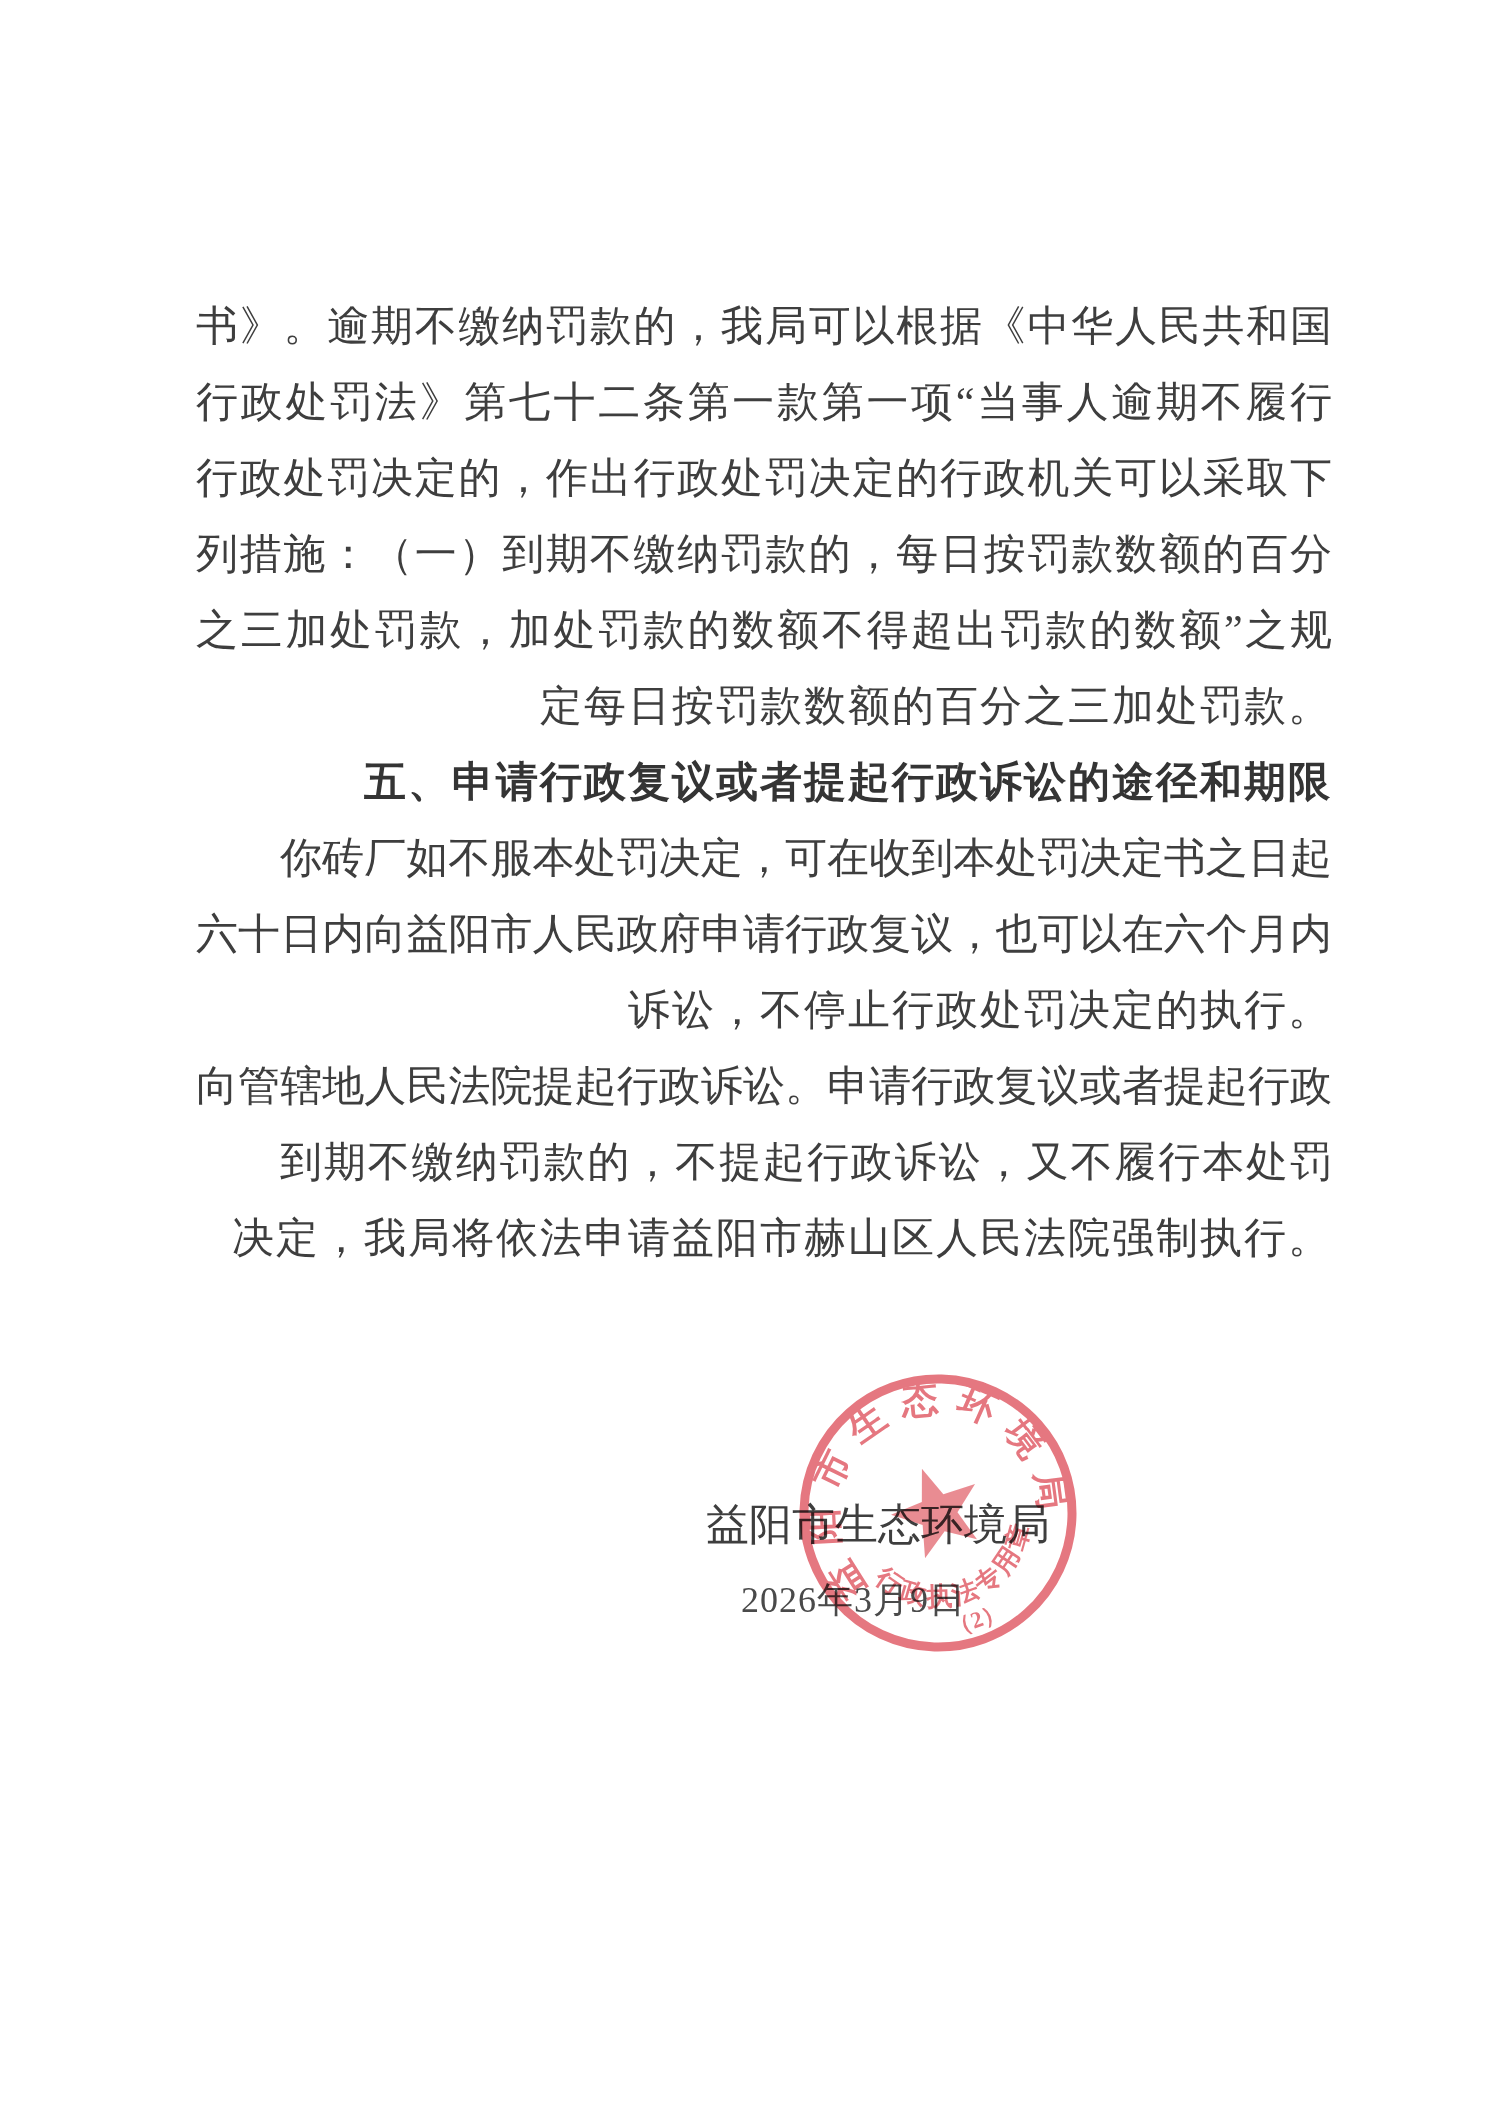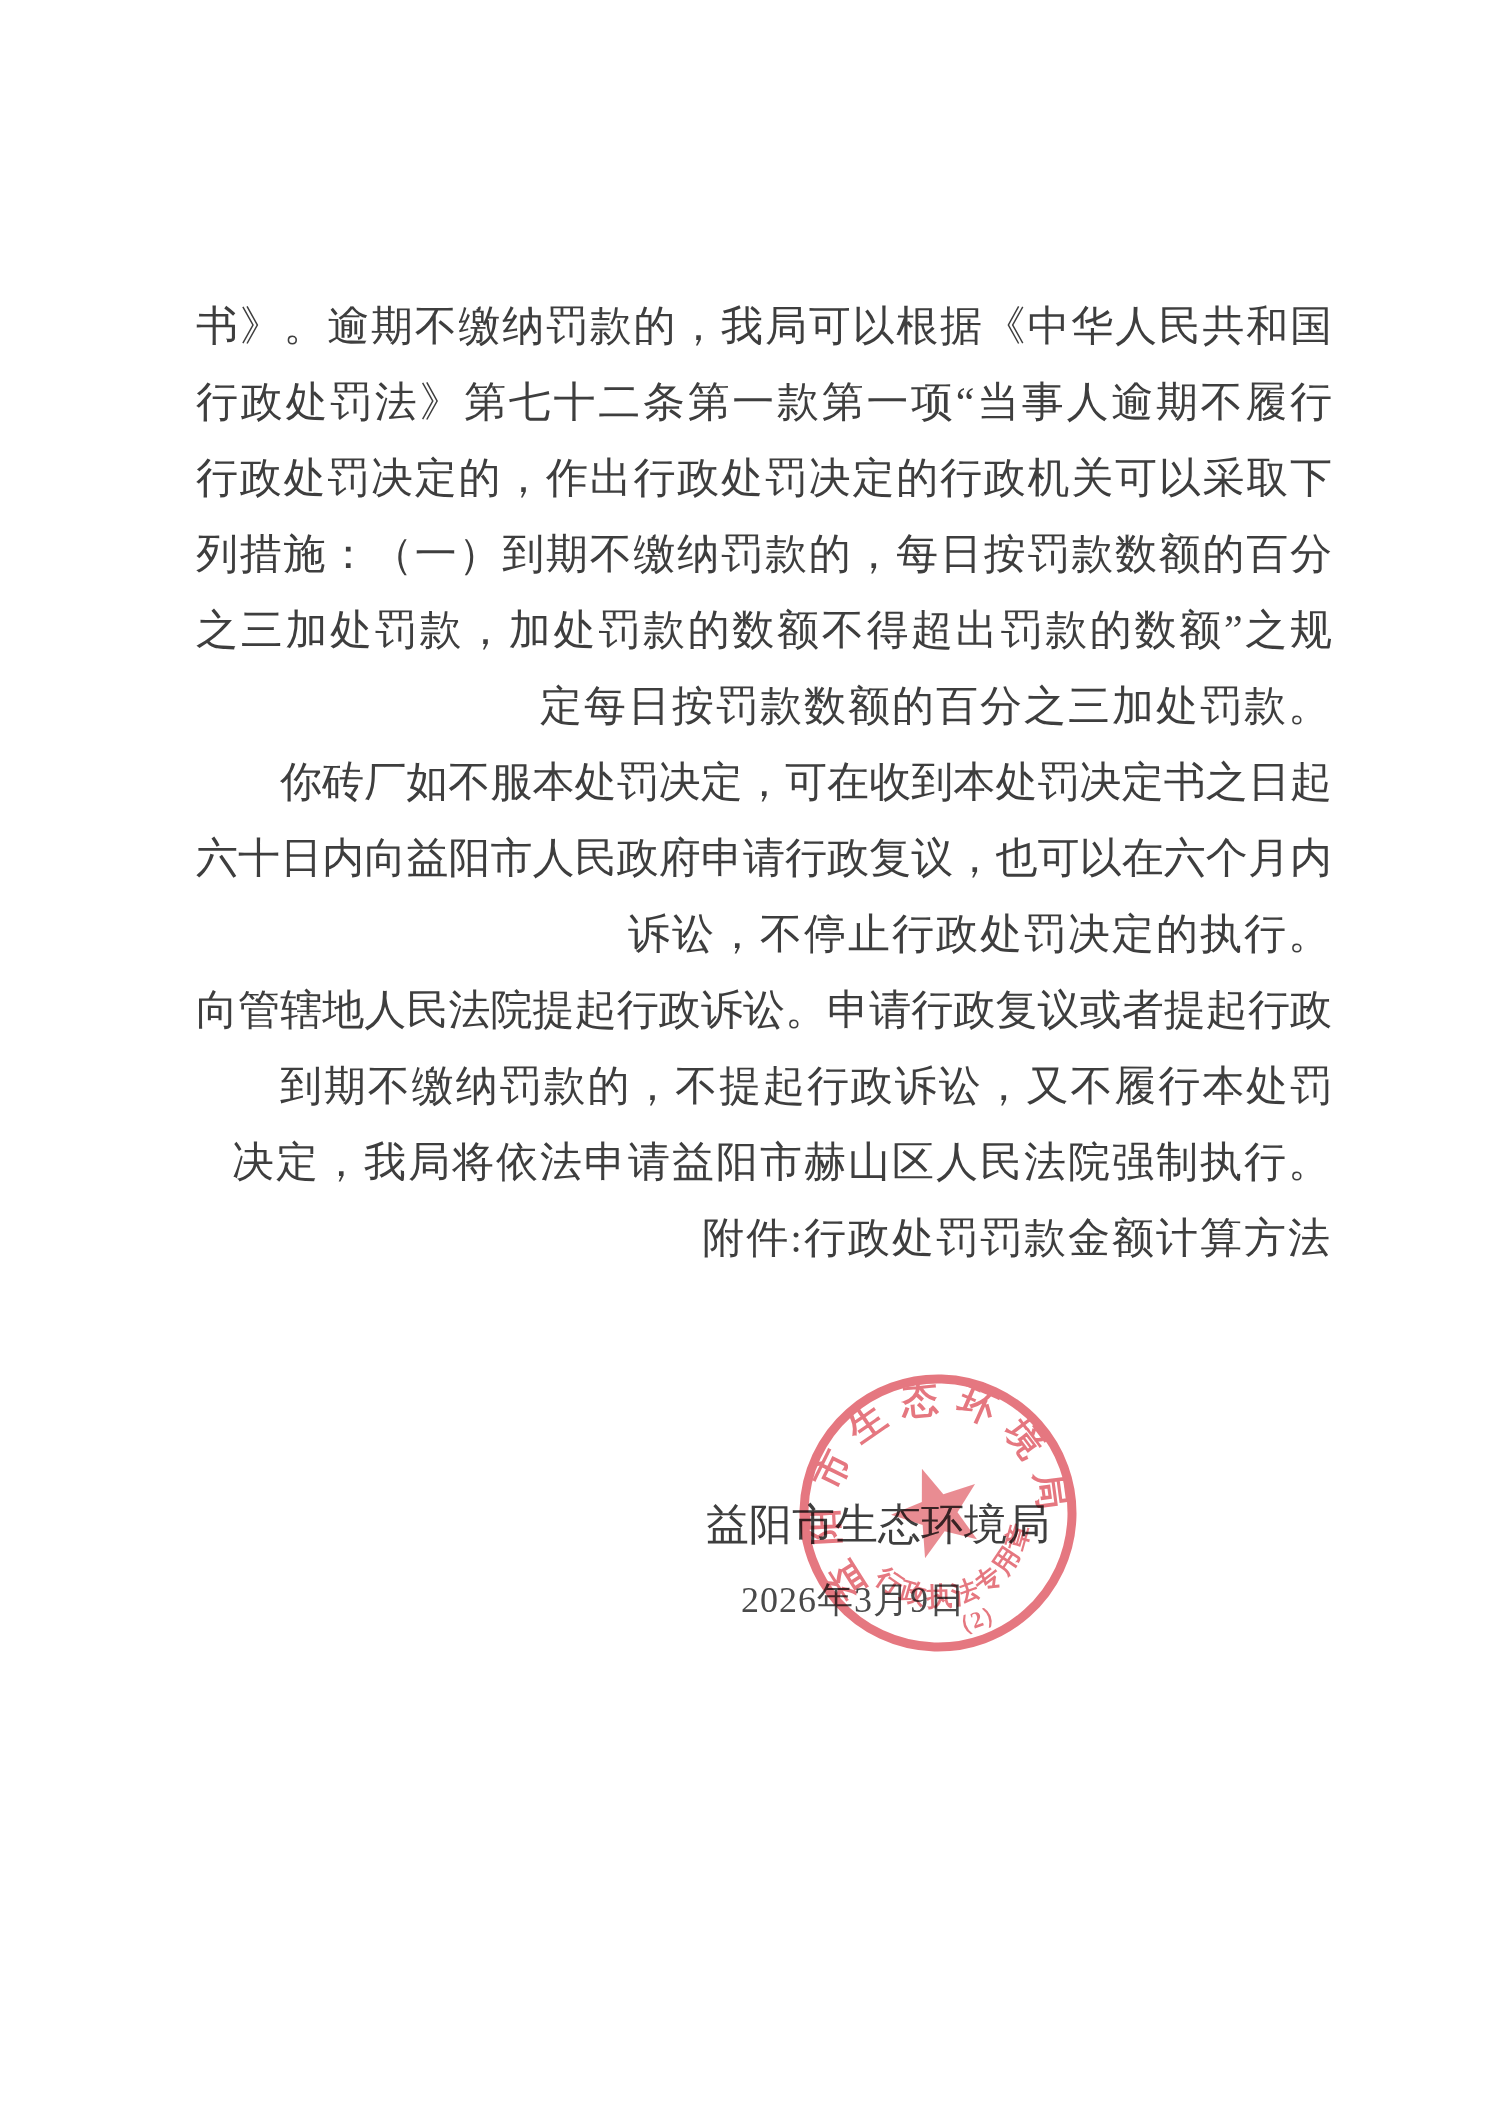--- a/index.html
+++ b/index.html
@@ -60,27 +60,27 @@
 
 <div class="page">
 
   <div class="doc-text">
       <div class="line fill">书》。逾期不缴纳罚款的，我局可以根据《中华人民共和国</div>
       <div class="line fill">行政处罚法》第七十二条第一款第一项“当事人逾期不履行</div>
       <div class="line fill">行政处罚决定的，作出行政处罚决定的行政机关可以采取下</div>
       <div class="line fill">列措施：（一）到期不缴纳罚款的，每日按罚款数额的百分</div>
       <div class="line fill">之三加处罚款，加处罚款的数额不得超出罚款的数额”之规</div>
       <div class="line">定每日按罚款数额的百分之三加处罚款。</div>
+      <div class="line indent bold">五、申请行政复议或者提起行政诉讼的途径和期限</div>
       <div class="line fill indent">你砖厂如不服本处罚决定，可在收到本处罚决定书之日起</div>
       <div class="line fill">六十日内向益阳市人民政府申请行政复议，也可以在六个月内</div>
       <div class="line">诉讼，不停止行政处罚决定的执行。</div>
       <div class="line fill">向管辖地人民法院提起行政诉讼。申请行政复议或者提起行政</div>
       <div class="line fill indent">到期不缴纳罚款的，不提起行政诉讼，又不履行本处罚</div>
       <div class="line">决定，我局将依法申请益阳市赫山区人民法院强制执行。</div>
-      <div class="line indent">附件:行政处罚罚款金额计算方法</div>
     </div>
 
   <div class="signature">益阳市生态环境局</div>
 
   <div class="date">2026年3月9日</div>
 
   <svg class="seal" viewBox="-148 -148 296 296" xmlns="http://www.w3.org/2000/svg">
     <g transform="rotate(-20)" opacity="0.82" fill="#e05a64" stroke="none">
       <circle r="134" fill="none" stroke="#e05a64" stroke-width="9"></circle>
       <defs>

